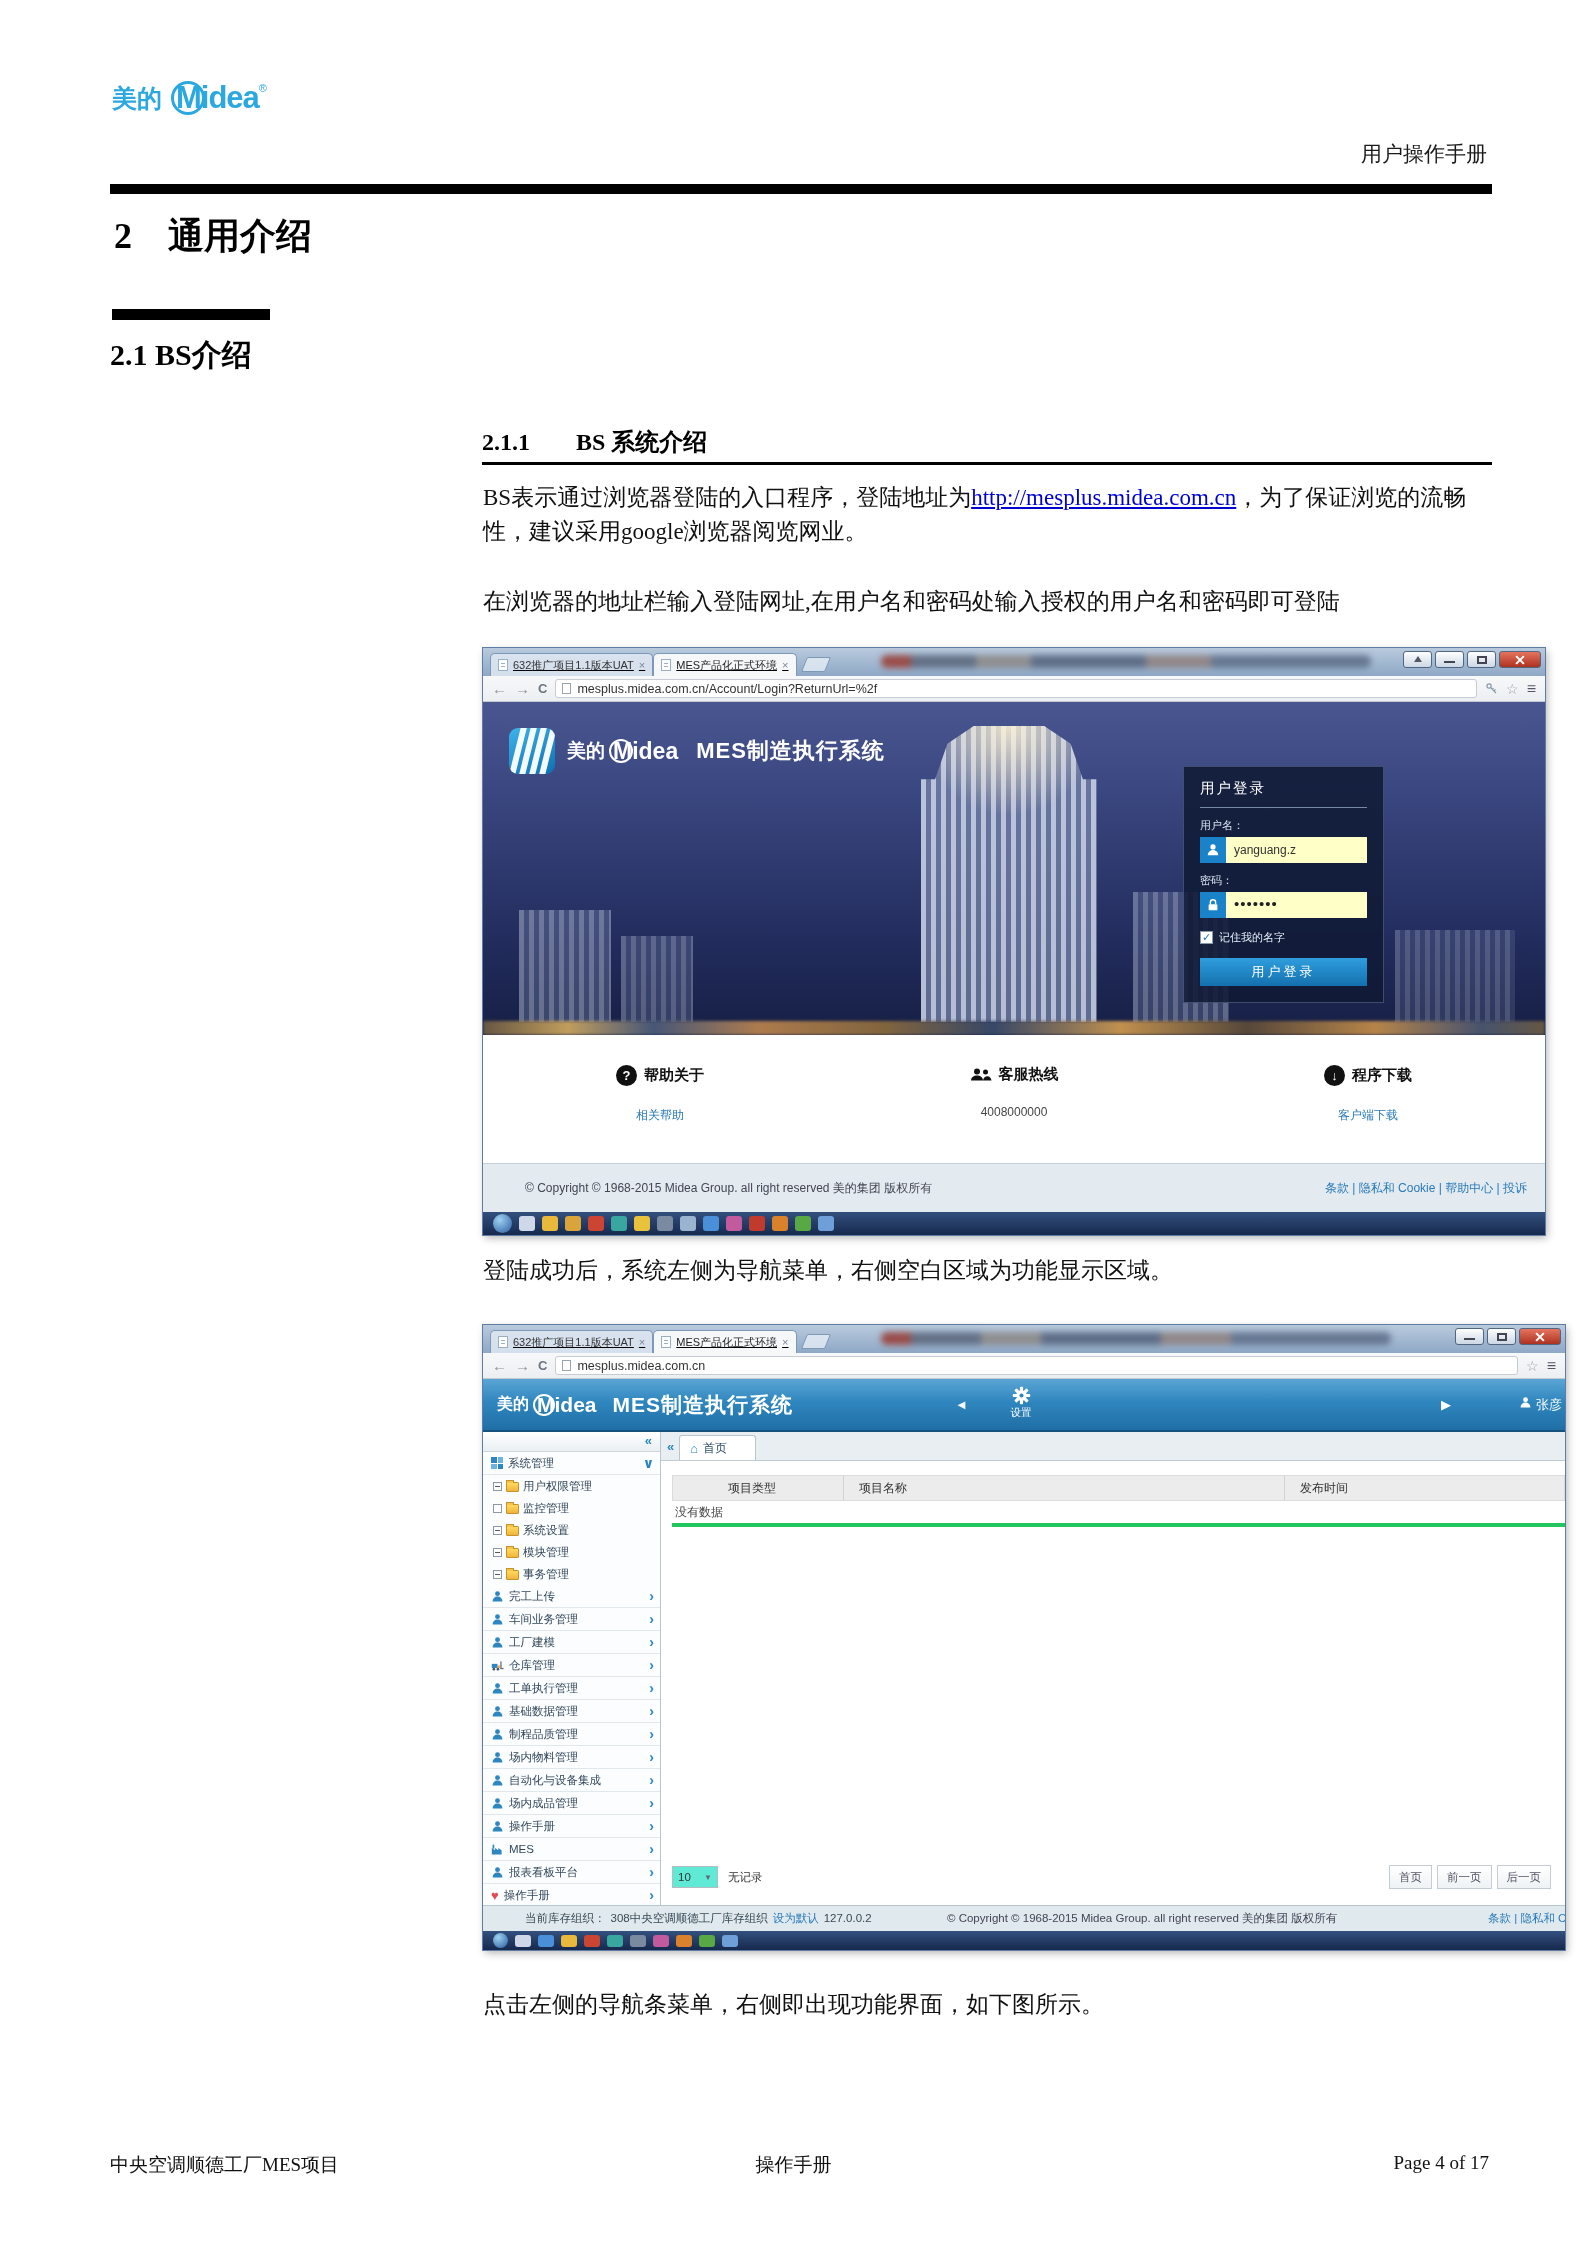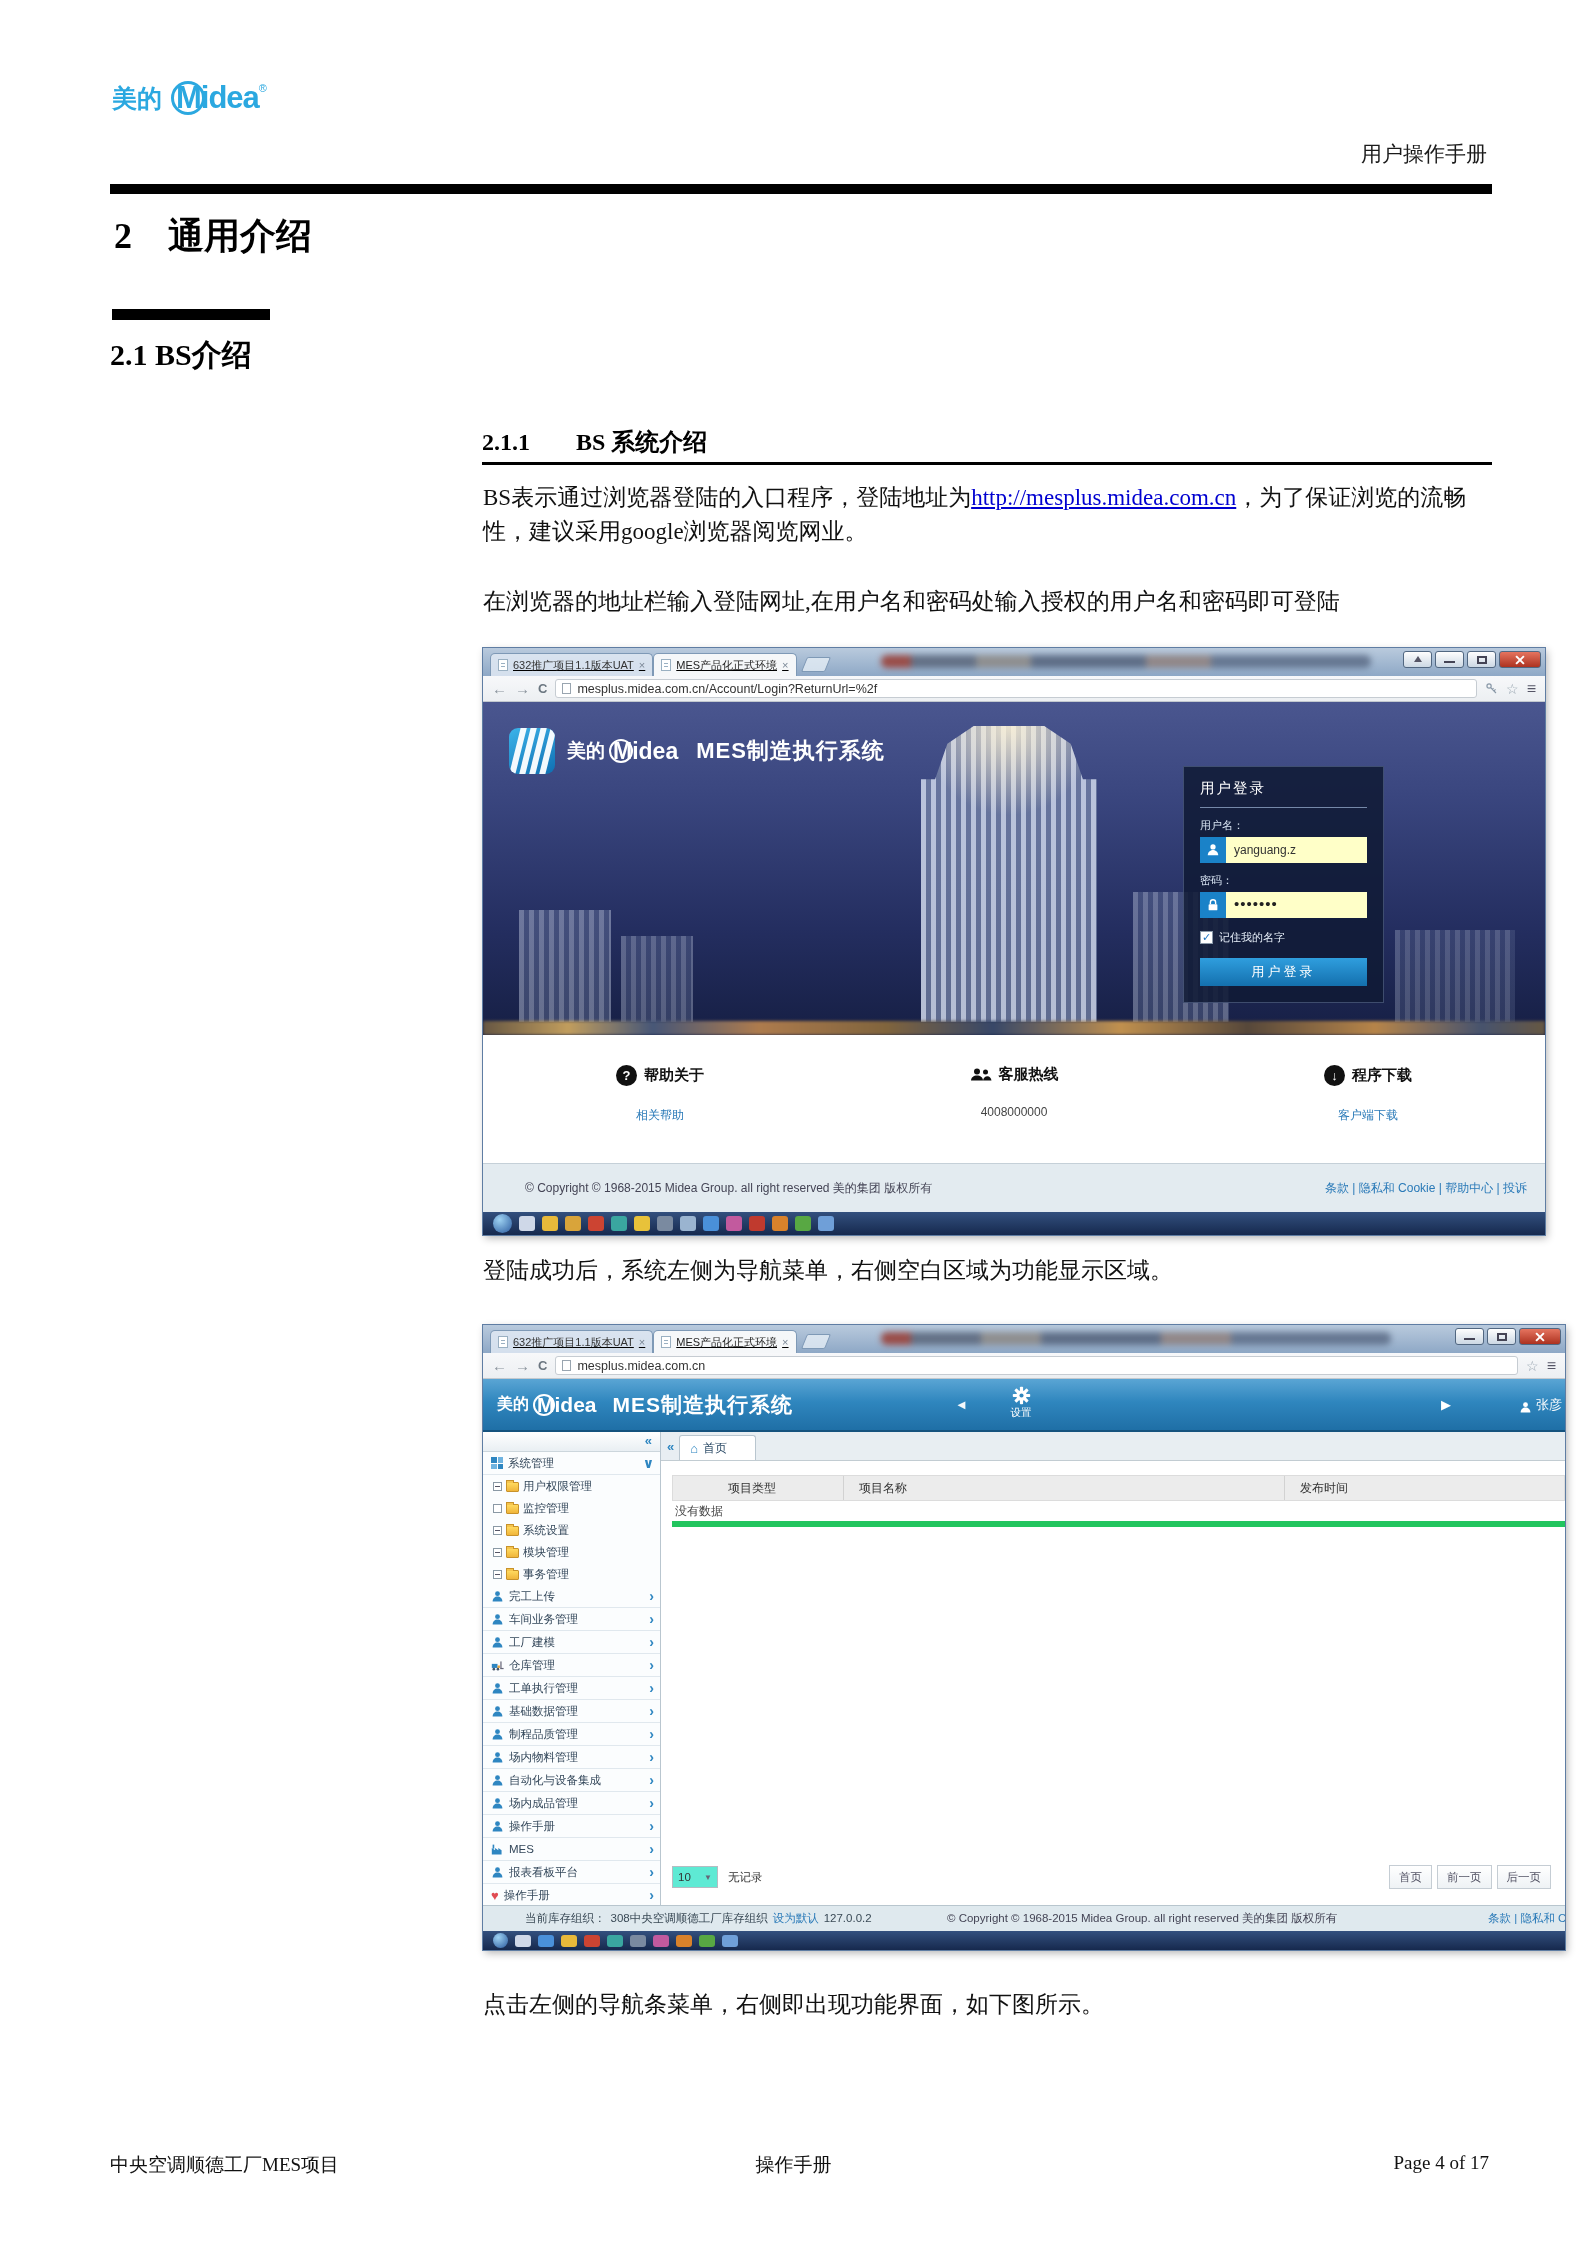--- a/index.html
+++ b/index.html
@@ -108,21 +108,21 @@
   .mes-brand{position:absolute;left:14px;top:0;height:100%;display:flex;align-items:center;}
   .mes-brand .hb-cn{font-size:16px;margin-left:0;}
   .mes-brand .hb-ring{width:22px;height:22px;margin:0 -18px 0 4px;}
   .mes-brand .hb-en{font-size:21px;}
   .mes-brand .hb-title{font-size:21px;margin-left:16px;}
   .mh-navleft{position:absolute;left:472px;top:18px;font-size:13px;opacity:.95;cursor:pointer;}
   .mh-settings{position:absolute;left:514px;top:7px;width:48px;text-align:center;cursor:pointer;}
   .gear-svg{width:19px;height:19px;display:block;margin:0 auto;}
   .mh-set-label{font-size:10.5px;display:block;margin-top:1px;}
   .mh-navright{position:absolute;left:958px;top:18px;font-size:13px;cursor:pointer;}
-  .mh-user{position:absolute;left:1036px;top:17px;display:flex;gap:4px;font-size:13px;align-items:flex-end;white-space:nowrap;cursor:pointer;}
+  .mh-user{position:absolute;left:1036px;top:17px;display:flex;gap:4px;font-size:13px;align-items:flex-start;white-space:nowrap;cursor:pointer;}
   .mes-body{display:flex;height:473px;background:#eef2f5;}
   .sidebar{width:178px;background:#f8fbfd;border-right:1px solid #b9c6cf;overflow:hidden;flex:none;}
   .sb-head{height:20px;background:linear-gradient(#ffffff,#e9eff3);border-bottom:1px solid #ccd6dc;text-align:right;padding:1px 8px 0 0;color:#2e86c1;font-size:13px;font-weight:bold;}
   .sb-collapse{cursor:pointer;}
   .sb-row{display:flex;align-items:center;gap:5px;height:23px;padding:0 6px 0 8px;border-bottom:1px solid #e0e8ee;font-size:11.5px;color:#33475a;background:#fbfdfe;cursor:pointer;}
   .sb-row .chev{margin-left:auto;color:#2e86c1;font-weight:bold;font-size:14px;line-height:1;}
   .win-ico{width:12px;height:12px;display:grid;grid-template-columns:1fr 1fr;gap:1px;flex:none;}
   .win-ico span{background:#2e86c1;} .win-ico span:nth-child(2),.win-ico span:nth-child(3){background:#6fb3e0;}
   .sb-folder{display:flex;align-items:center;gap:4px;height:22px;padding-left:10px;font-size:11.5px;color:#33475a;background:#fbfdfe;cursor:pointer;}
   .tree-box{width:9px;height:9px;border:1px solid #8a99a5;background:#fff;position:relative;flex:none;}
@@ -135,21 +135,21 @@
   .main-tabbar{height:29px;background:#e8eef2;border-bottom:1px solid #c2ccd2;display:flex;align-items:flex-end;padding-left:4px;}
   .collapse2{color:#2e86c1;font-weight:bold;font-size:13px;margin:0 5px 6px 2px;cursor:pointer;}
   .home-tab{height:25px;background:#fff;border:1px solid #b9c6cf;border-bottom:none;border-radius:3px 3px 0 0;display:flex;align-items:center;gap:5px;padding:0 28px 0 10px;font-size:12px;color:#2b4a66;cursor:pointer;}
   .home-ico{color:#2e86c1;font-size:13px;}
   .table-zone{padding:14px 0 0 11px;}
   .thead{height:26px;background:#ececec;border:1px solid #dcdcdc;display:flex;align-items:stretch;font-size:12px;color:#333;justify-content:flex-end;}
   .th{display:flex;align-items:center;}
   .th1{width:170px;padding-left:55px;}
   .th2{flex:1;padding-left:15px;border-left:1px solid #d2d2d2;}
   .th3{width:280px;padding-left:15px;border-left:1px solid #d2d2d2;}
-  .trow{height:26px;border-bottom:6px solid #22c55e;display:flex;align-items:center;padding-left:3px;font-size:12px;color:#444;}
+  .trow{height:26px;border-bottom:4px solid #22c55e;display:flex;align-items:center;padding-left:3px;font-size:12px;color:#444;}
   .pager{position:absolute;bottom:16px;left:11px;right:14px;display:flex;align-items:center;gap:10px;}
   .psize{width:46px;height:22px;border:1px solid #b5bcc2;background:#5eead4;display:flex;align-items:center;justify-content:space-between;padding:0 5px;font-size:11.5px;color:#333;cursor:pointer;}
   .psel-arrow{font-size:8px;color:#667;}
   .norec{font-size:11.5px;color:#333;}
   .pbtns{margin-left:auto;display:flex;gap:5px;}
   .pbtn{height:24px;border:1px solid #c5cdd4;background:linear-gradient(#ffffff,#eef2f5);font-size:11.5px;color:#556;display:flex;align-items:center;justify-content:center;padding:0 9px;cursor:pointer;}
   .status-bar{height:26px;background:var(--status-bg);border-top:1px solid #b8c6ce;display:flex;align-items:center;font-size:11.5px;color:#3a4a56;padding-left:42px;position:relative;white-space:nowrap;}
   .st-left span{margin-right:5px;}
   .st-link{color:#2a7ab8;cursor:pointer;}
   .st-copy{position:absolute;left:464px;color:#445;}

